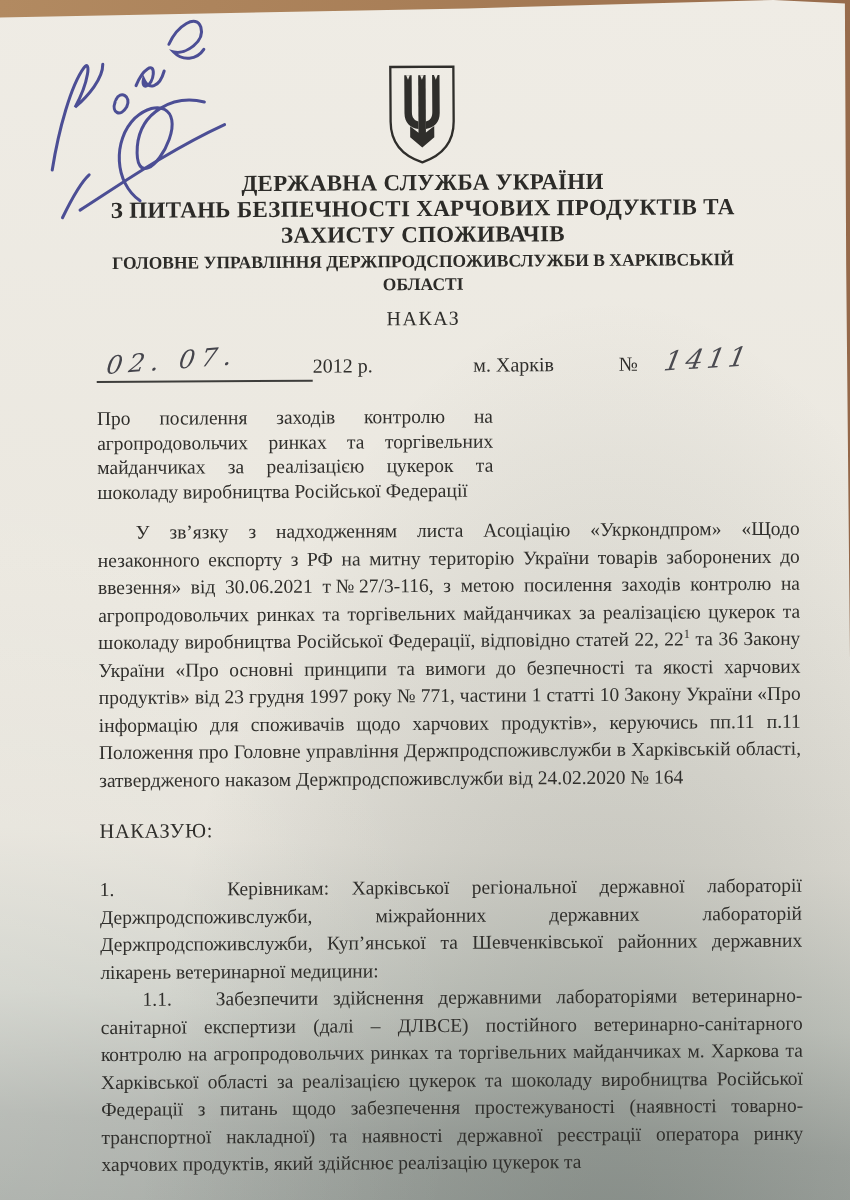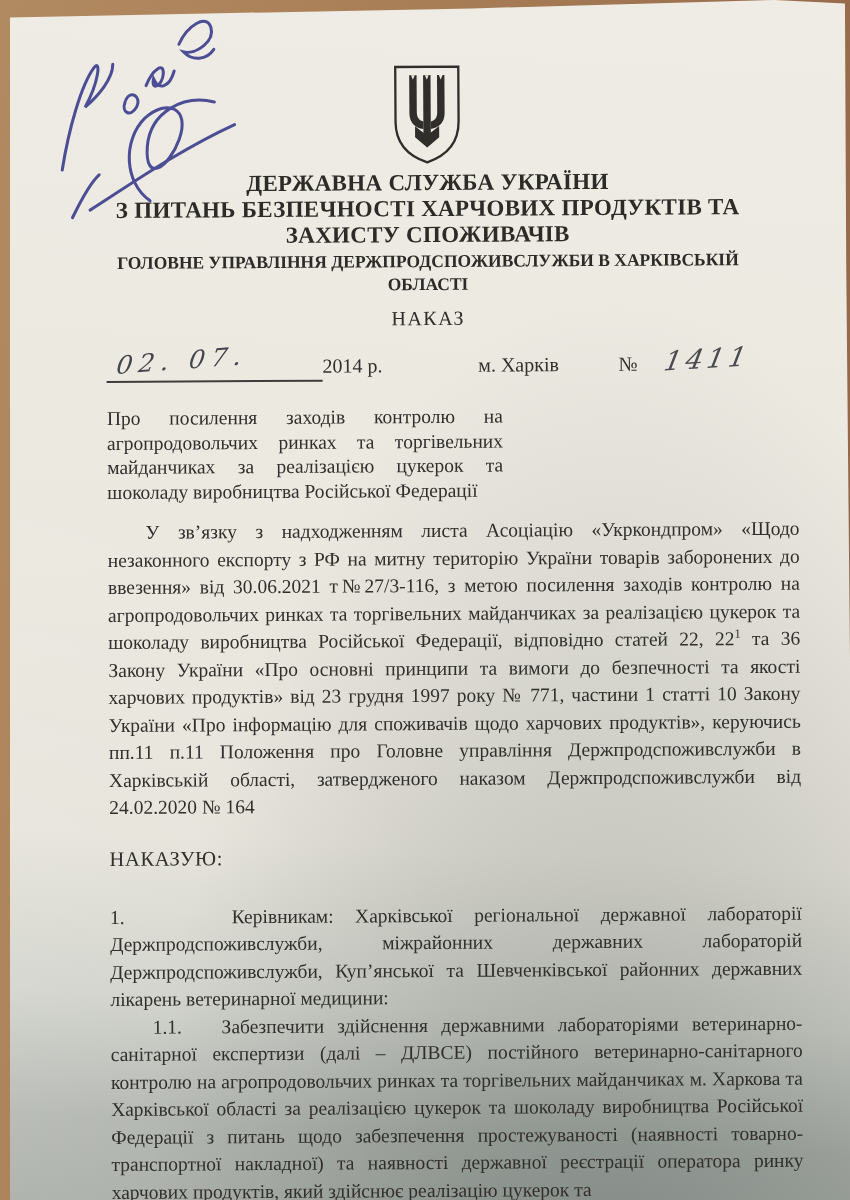--- a/index.html
+++ b/index.html
@@ -8,21 +8,20 @@
     background:linear-gradient(100deg,#b28a61 0%,#a87e57 40%,#8f6246 100%);
     font-family:"Liberation Serif",serif;
   }
   .paper{
     position:absolute;inset:0;
     clip-path:polygon(0 1.45%,55% .7%,91% 0,99.4% .3%,99.55% 22%,100% 55%,100% 100%,0 100%);
     background:
       radial-gradient(ellipse at 72% 112%, rgba(60,72,66,.30), transparent 55%),
       radial-gradient(ellipse at -5% 88%, rgba(255,255,248,.22), transparent 40%),
       linear-gradient(183deg,#efece5 0%,#ebe8e0 48%,#e5e2da 70%,#cccec7 83%,#a9ada8 93%,#a1a6a1 100%);
-    margin-left: 10px;
   }
   .content{
     position:absolute;left:0;top:0;width:100%;
     transform:rotate(-.35deg);
     color:#302f2c;
   }
   .emblem{display:block;margin:64px auto 4px;width:94px;height:102px;}
   .agency{ text-align:center;font-weight:bold;font-size:23px;line-height:26px;letter-spacing:.3px;color:#2c2b28;}
   .department{text-align:center;font-weight:bold;font-size:17.5px;line-height:20px;margin-top:3px;color:#2c2b28;}
   .doctype{text-align:center;font-size:20px;margin-top:13px;letter-spacing:1.5px;}
@@ -88,21 +87,21 @@
     <div class="agency">З ПИТАНЬ БЕЗПЕЧНОСТІ ХАРЧОВИХ ПРОДУКТІВ ТА</div>
     <div class="agency">ЗАХИСТУ СПОЖИВАЧІВ</div>
 
     <div class="department">ГОЛОВНЕ УПРАВЛІННЯ ДЕРЖПРОДСПОЖИВСЛУЖБИ В ХАРКІВСЬКІЙ</div>
     <div class="department">ОБЛАСТІ</div>
 
     <div class="doctype">НАКАЗ</div>
 
     <div class="meta">
       <div class="meta-left">
-        <span class="date-underline"><span class="hand">02. 07.</span></span><span>2014 р.</span>
+        <span class="date-underline"><span class="hand">02. 07.</span></span><span>2012 р.</span>
       </div>
       <div class="meta-center">м. Харків</div>
       <div class="meta-right">
         <span>№</span><span class="hand-num">1411</span>
       </div>
     </div>
 
     <div class="subject">Про посилення заходів контролю на агропродовольчих ринках та торгівельних майданчиках за реалізацією цукерок та шоколаду виробництва Російської Федерації</div>
 
     <p class="preamble"><span>У зв’язку з надходженням листа Асоціацію «Укркондпром» «Щодо незаконного експорту з РФ на митну територію України товарів заборонених до ввезення» від 30.06.2021 т№27/3-116, з метою посилення заходів контролю на агропродовольчих ринках та торгівельних майданчиках за реалізацією цукерок та шоколаду виробництва Російської Федерації, відповідно статей 22, 22</span><sup>1</sup><span> та 36 Закону України «Про основні принципи та вимоги до безпечності та якості харчових продуктів» від 23 грудня 1997 року № 771, частини 1 статті 10 Закону України «Про інформацію для споживачів щодо харчових продуктів», керуючись пп.11 п.11 Положення про Головне управління Держпродспоживслужби в Харківській області, затвердженого наказом Держпродспоживслужби від 24.02.2020 № 164</span></p>

